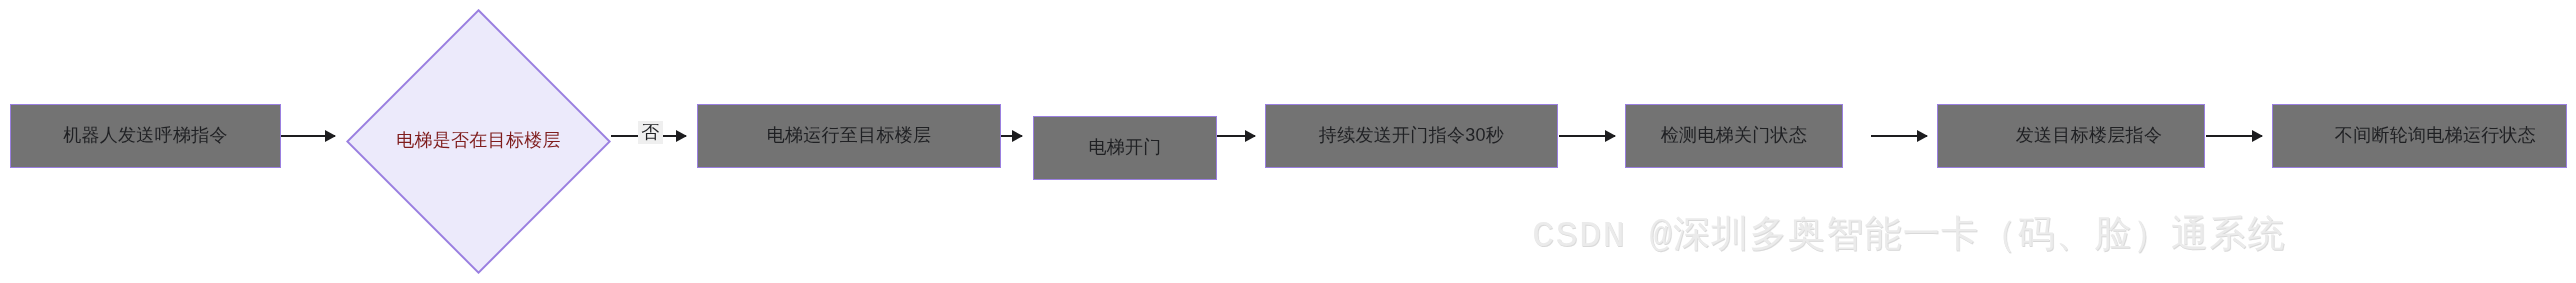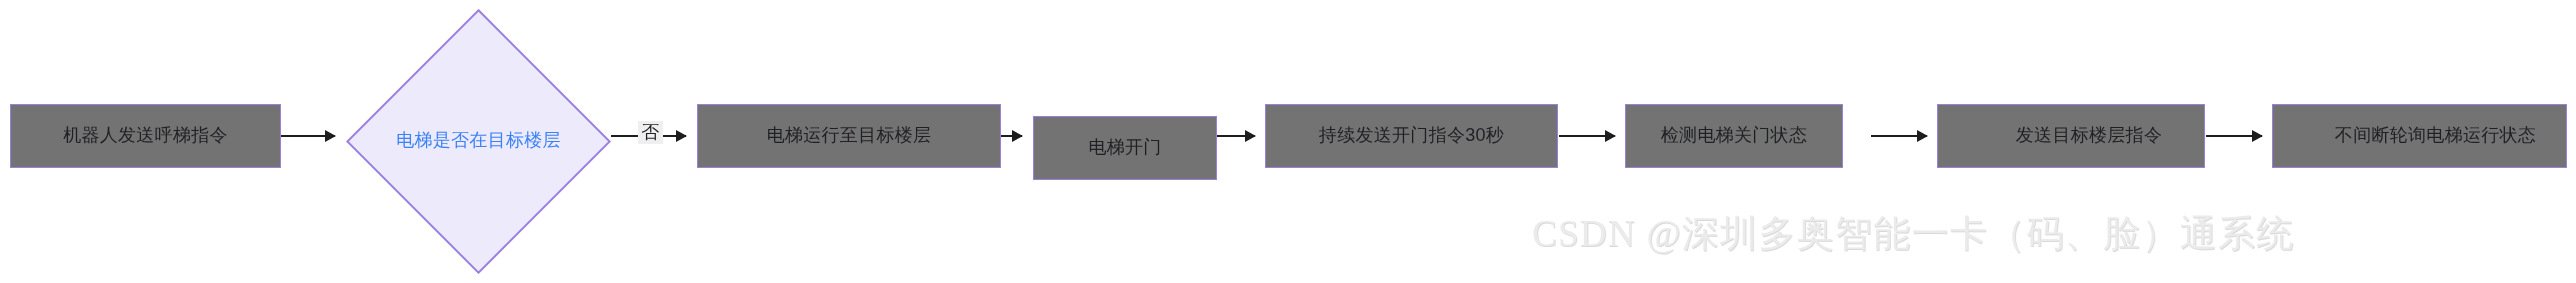--- a/index.html
+++ b/index.html
@@ -64,21 +64,21 @@
   }
   #node-1 .diamond-label {
     position: absolute;
     left: 0;
     top: 0;
     width: 100%;
     height: 100%;
     display: flex;
     align-items: center;
     justify-content: center;
-    color: #3b82f6;
+    color: #7f1d1d;
     font-size: 18px;
     letter-spacing: 0.3px;
     white-space: nowrap;
   }
 
   
   .edge {
     position: absolute;
     height: 2px;
     background: #1d1d1f;
@@ -118,21 +118,21 @@
     font-size: 18px;
     line-height: 1.15;
     white-space: nowrap;
   }
 
   
   #watermark {
     position: absolute;
     left: 1532px;
     top: 209px;
-    font-family: Liberation Serif, serif;
+    font-family: Liberation Mono, monospace;
     font-size: 37px;
     letter-spacing: 1.3px;
     white-space: nowrap;
     color: #EBEBEB;
     text-shadow: 0.7px 0.7px 0 #d9d9d9, 1.3px 1.3px 0.7px #f4f4f4;
     user-select: none;
     pointer-events: none;
   }
 </style>
 </head>

